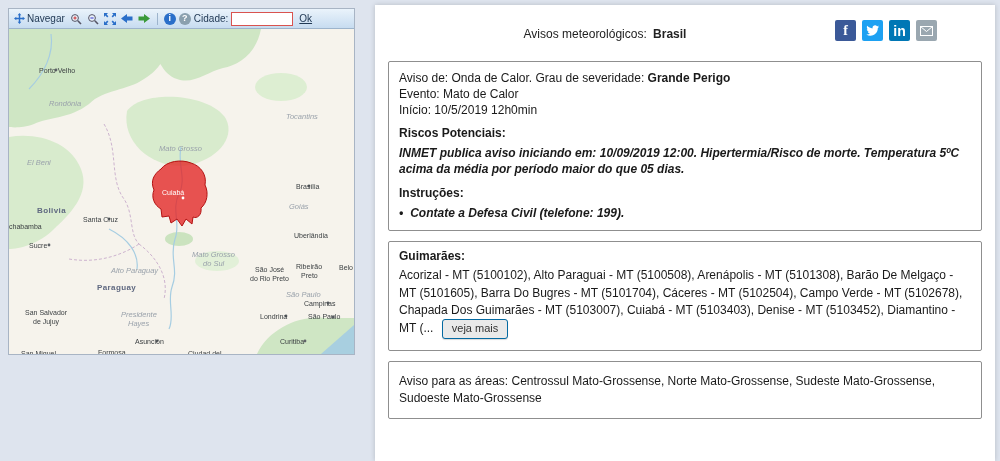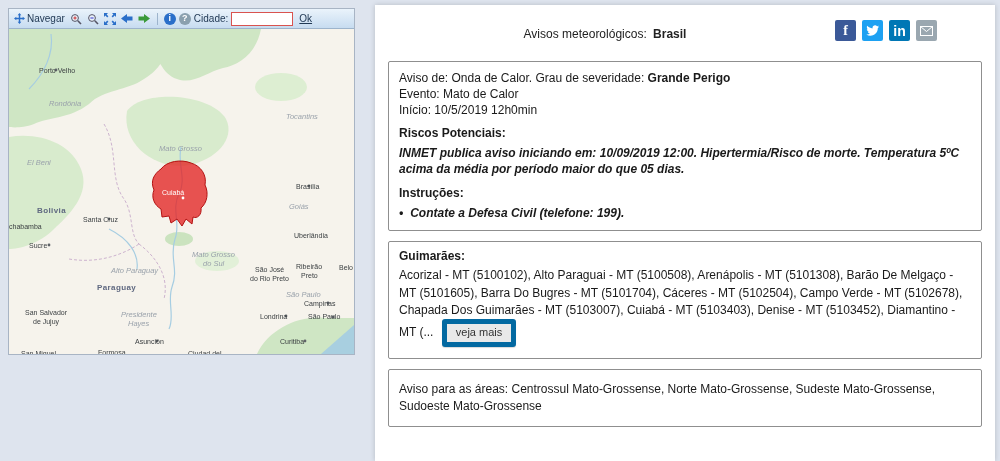--- a/index.html
+++ b/index.html
@@ -61,21 +61,21 @@
     margin:0 13px 10px;border:1px solid #8f8f8f;border-radius:2px;
     padding:7px 10px 9px;font-size:12px;line-height:1.22;color:#1a1a1a;
   }
   .info-box p{margin:1.5px 0;}
   .sec-title{font-weight:bold;margin-top:9px !important;}
   .risk-text{font-weight:bold;font-style:italic;line-height:1.35;margin-top:4px !important;}
   .bullet-row{display:flex;gap:7px;margin-top:5px !important;font-weight:bold;font-style:italic;}
   .bullet-dot{line-height:1.2;}
   .muni-text{margin-top:4px !important;line-height:1.45;}
   .veja-mais{
-    display:inline-block;background:#e9e9e9;border:5px solid #0369a1;border-radius:3px;
+    display:inline-block;background:#e9e9e9;border:1px solid #0369a1;border-radius:3px;
     font-size:11px;padding:1px 9px;margin-left:5px;cursor:pointer;color:#333;
     box-shadow:0 1px 1px rgba(0,0,0,.15);
   }
 </style>
 </head>
 <body>
 
 <div class="map-panel">
   <div class="map-toolbar">
     <span class="tb-btn">

